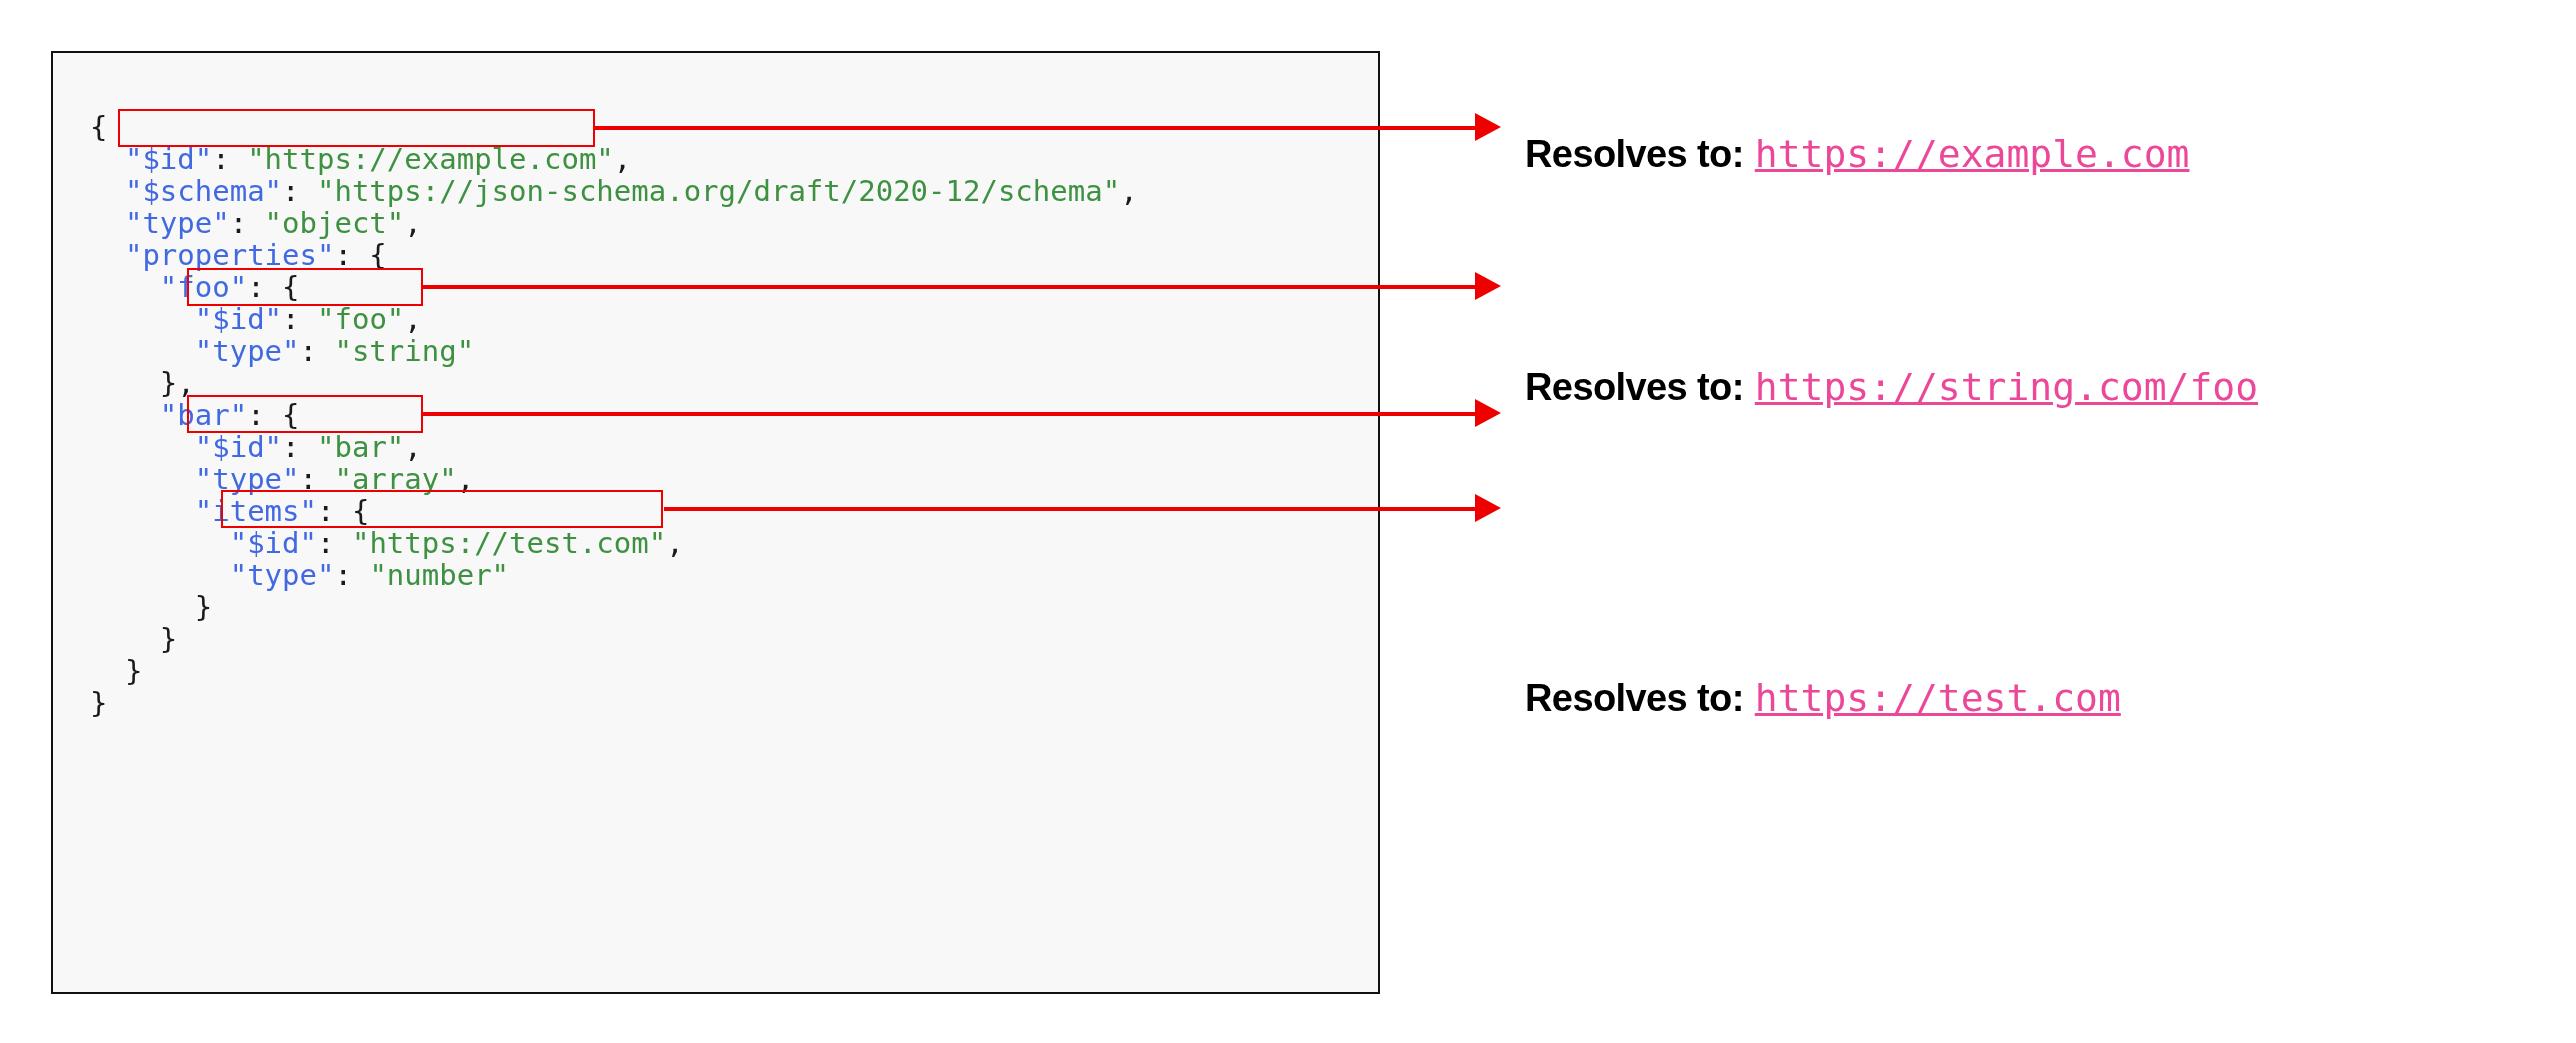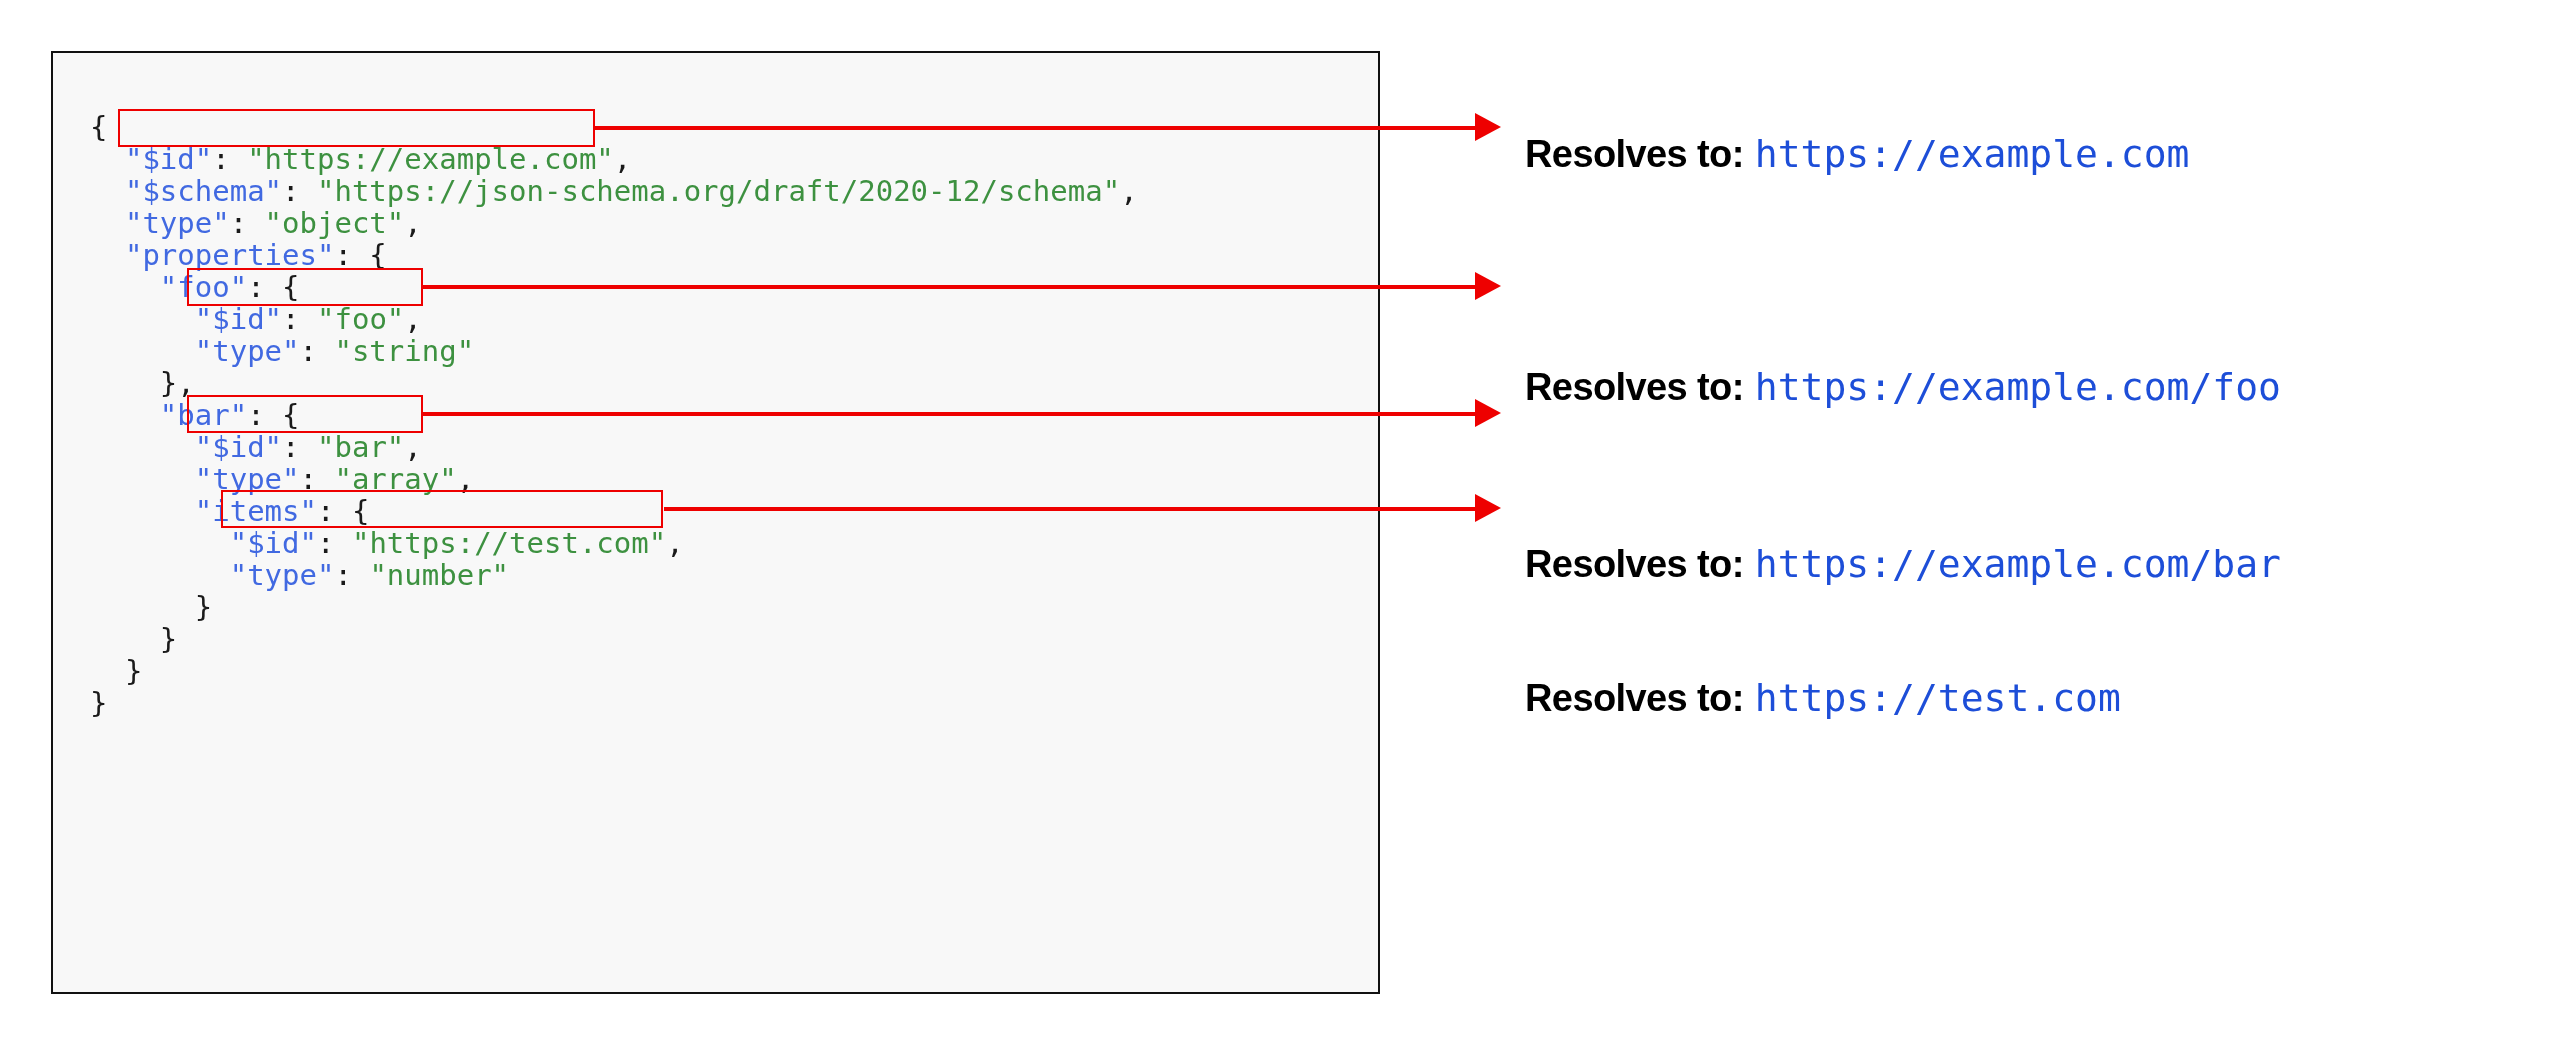--- a/index.html
+++ b/index.html
@@ -67,21 +67,22 @@
   .ann-label{
     font-family:Liberation Sans, sans-serif;
     font-weight:bold;
     font-size:38px;
     color:#000000;
     letter-spacing:-0.6px;
   }
   .ann-url{
     font-family:"DejaVu Sans Mono", monospace;
     font-size:38px;
-    color:#1d4ed8;
+    color:#ec4899;
+    text-decoration:underline;
   }
 </style>
 </head>
 <body>
 
 <div id="stage">
 
   <div id="code-block">
     <pre id="code-listing"><span class="cl"><span class="p">{</span></span><span class="cl">  <span class="k">"$id"</span><span class="p">: </span><span class="s">"https://example.com"</span><span class="p">,</span></span><span class="cl">  <span class="k">"$schema"</span><span class="p">: </span><span class="s">"https://json-schema.org/draft/2020-12/schema"</span><span class="p">,</span></span><span class="cl">  <span class="k">"type"</span><span class="p">: </span><span class="s">"object"</span><span class="p">,</span></span><span class="cl">  <span class="k">"properties"</span><span class="p">: {</span></span><span class="cl">    <span class="k">"foo"</span><span class="p">: {</span></span><span class="cl">      <span class="k">"$id"</span><span class="p">: </span><span class="s">"foo"</span><span class="p">,</span></span><span class="cl">      <span class="k">"type"</span><span class="p">: </span><span class="s">"string"</span></span><span class="cl">    <span class="p">},</span></span><span class="cl">    <span class="k">"bar"</span><span class="p">: {</span></span><span class="cl">      <span class="k">"$id"</span><span class="p">: </span><span class="s">"bar"</span><span class="p">,</span></span><span class="cl">      <span class="k">"type"</span><span class="p">: </span><span class="s">"array"</span><span class="p">,</span></span><span class="cl">      <span class="k">"items"</span><span class="p">: {</span></span><span class="cl">        <span class="k">"$id"</span><span class="p">: </span><span class="s">"https://test.com"</span><span class="p">,</span></span><span class="cl">        <span class="k">"type"</span><span class="p">: </span><span class="s">"number"</span></span><span class="cl">      <span class="p">}</span></span><span class="cl">    <span class="p">}</span></span><span class="cl">  <span class="p">}</span></span><span class="cl"><span class="p">}</span></span></pre>
   </div>
@@ -102,25 +103,22 @@
       <div class="arrow-head" style="left: 1475px; top: 399px;"></div>
       <div class="arrow-line" style="left: 664px; top: 507px; width: 812px;"></div>
       <div class="arrow-head" style="left: 1475px; top: 494px;"></div>
     </div>
 
   <div class="annotation" style="left:1525px;top:135px;">
     <span class="ann-label">Resolves to:</span><span style="display:inline-block;width:11px;"></span><span class="ann-url">https://example.com</span>
   </div>
 
   <div class="annotation" style="left:1525px;top:368px;">
-    <span class="ann-label">Resolves to:</span><span style="display:inline-block;width:11px;"></span><span class="ann-url">https://example.com/foo</span>
+    <span class="ann-label">Resolves to:</span><span style="display:inline-block;width:11px;"></span><span class="ann-url">https://string.com/foo</span>
   </div>
 
-  <div class="annotation" style="left:1525px;top:545px;">
-    <span class="ann-label">Resolves to:</span><span style="display:inline-block;width:11px;"></span><span class="ann-url">https://example.com/bar</span>
-  </div>
 
   <div class="annotation" style="left:1525px;top:679px;">
     <span class="ann-label">Resolves to:</span><span style="display:inline-block;width:11px;"></span><span class="ann-url">https://test.com</span>
   </div>
 
 </div>
 
 
 </body></html>

